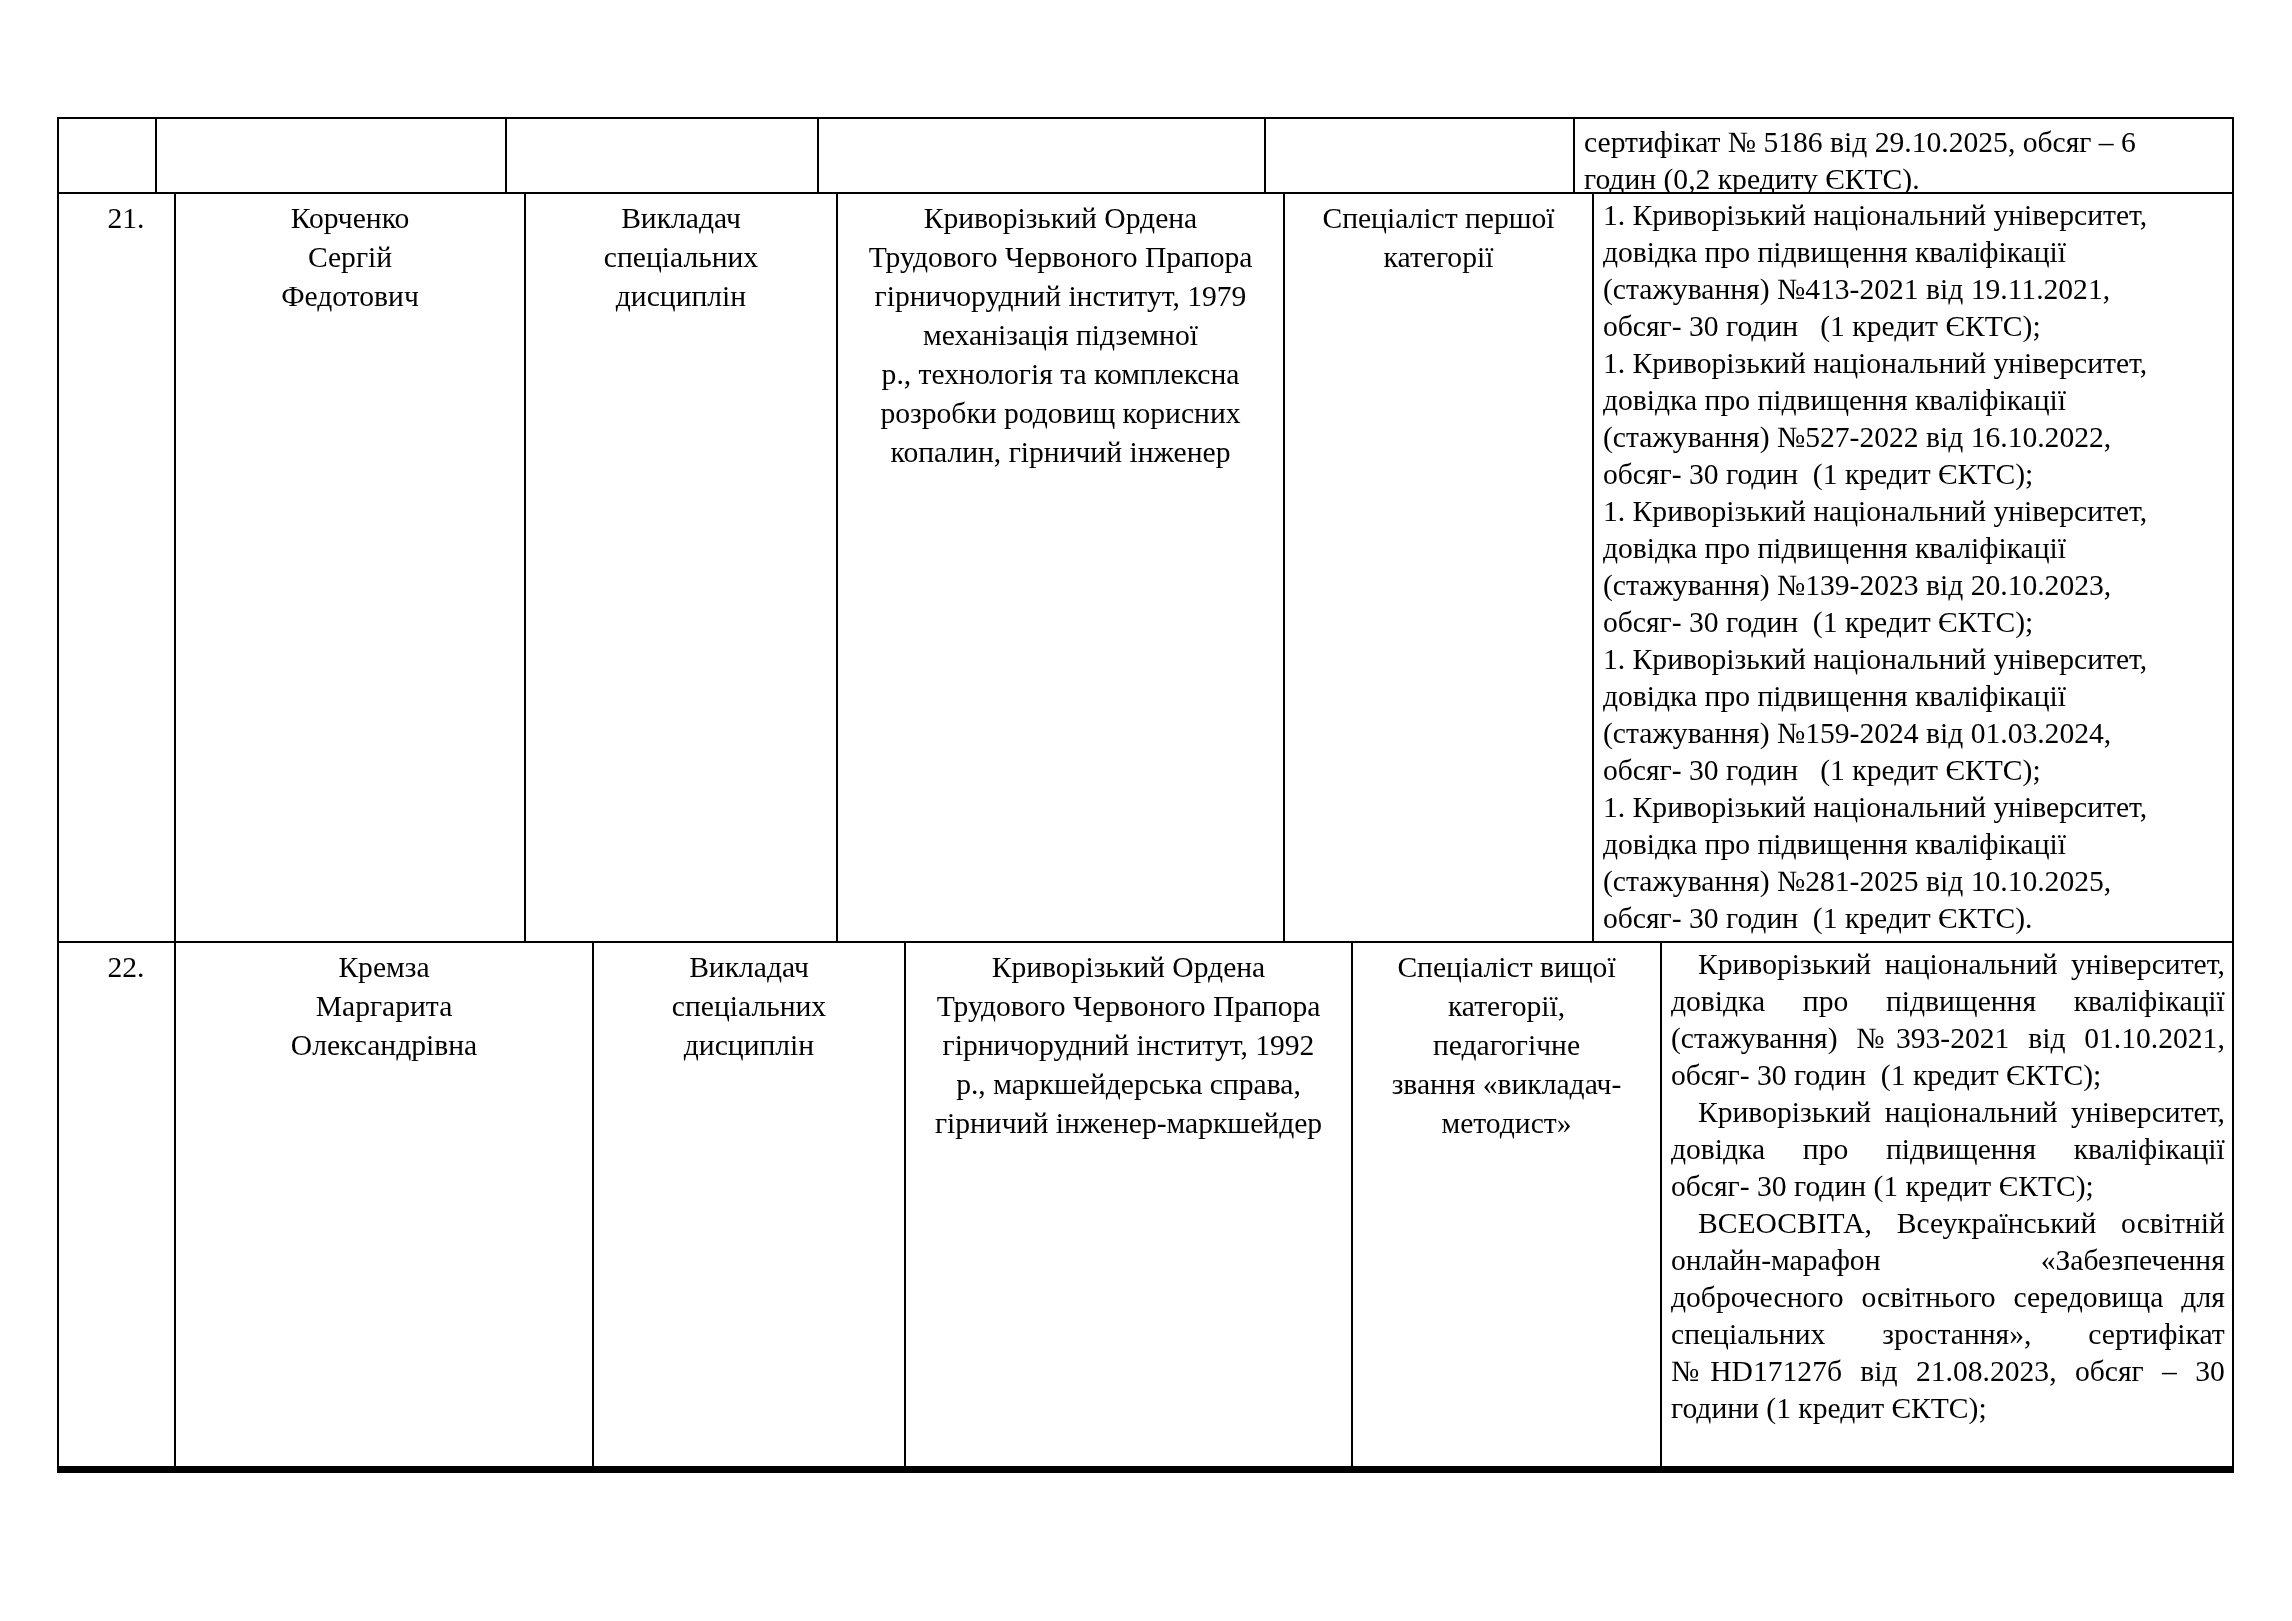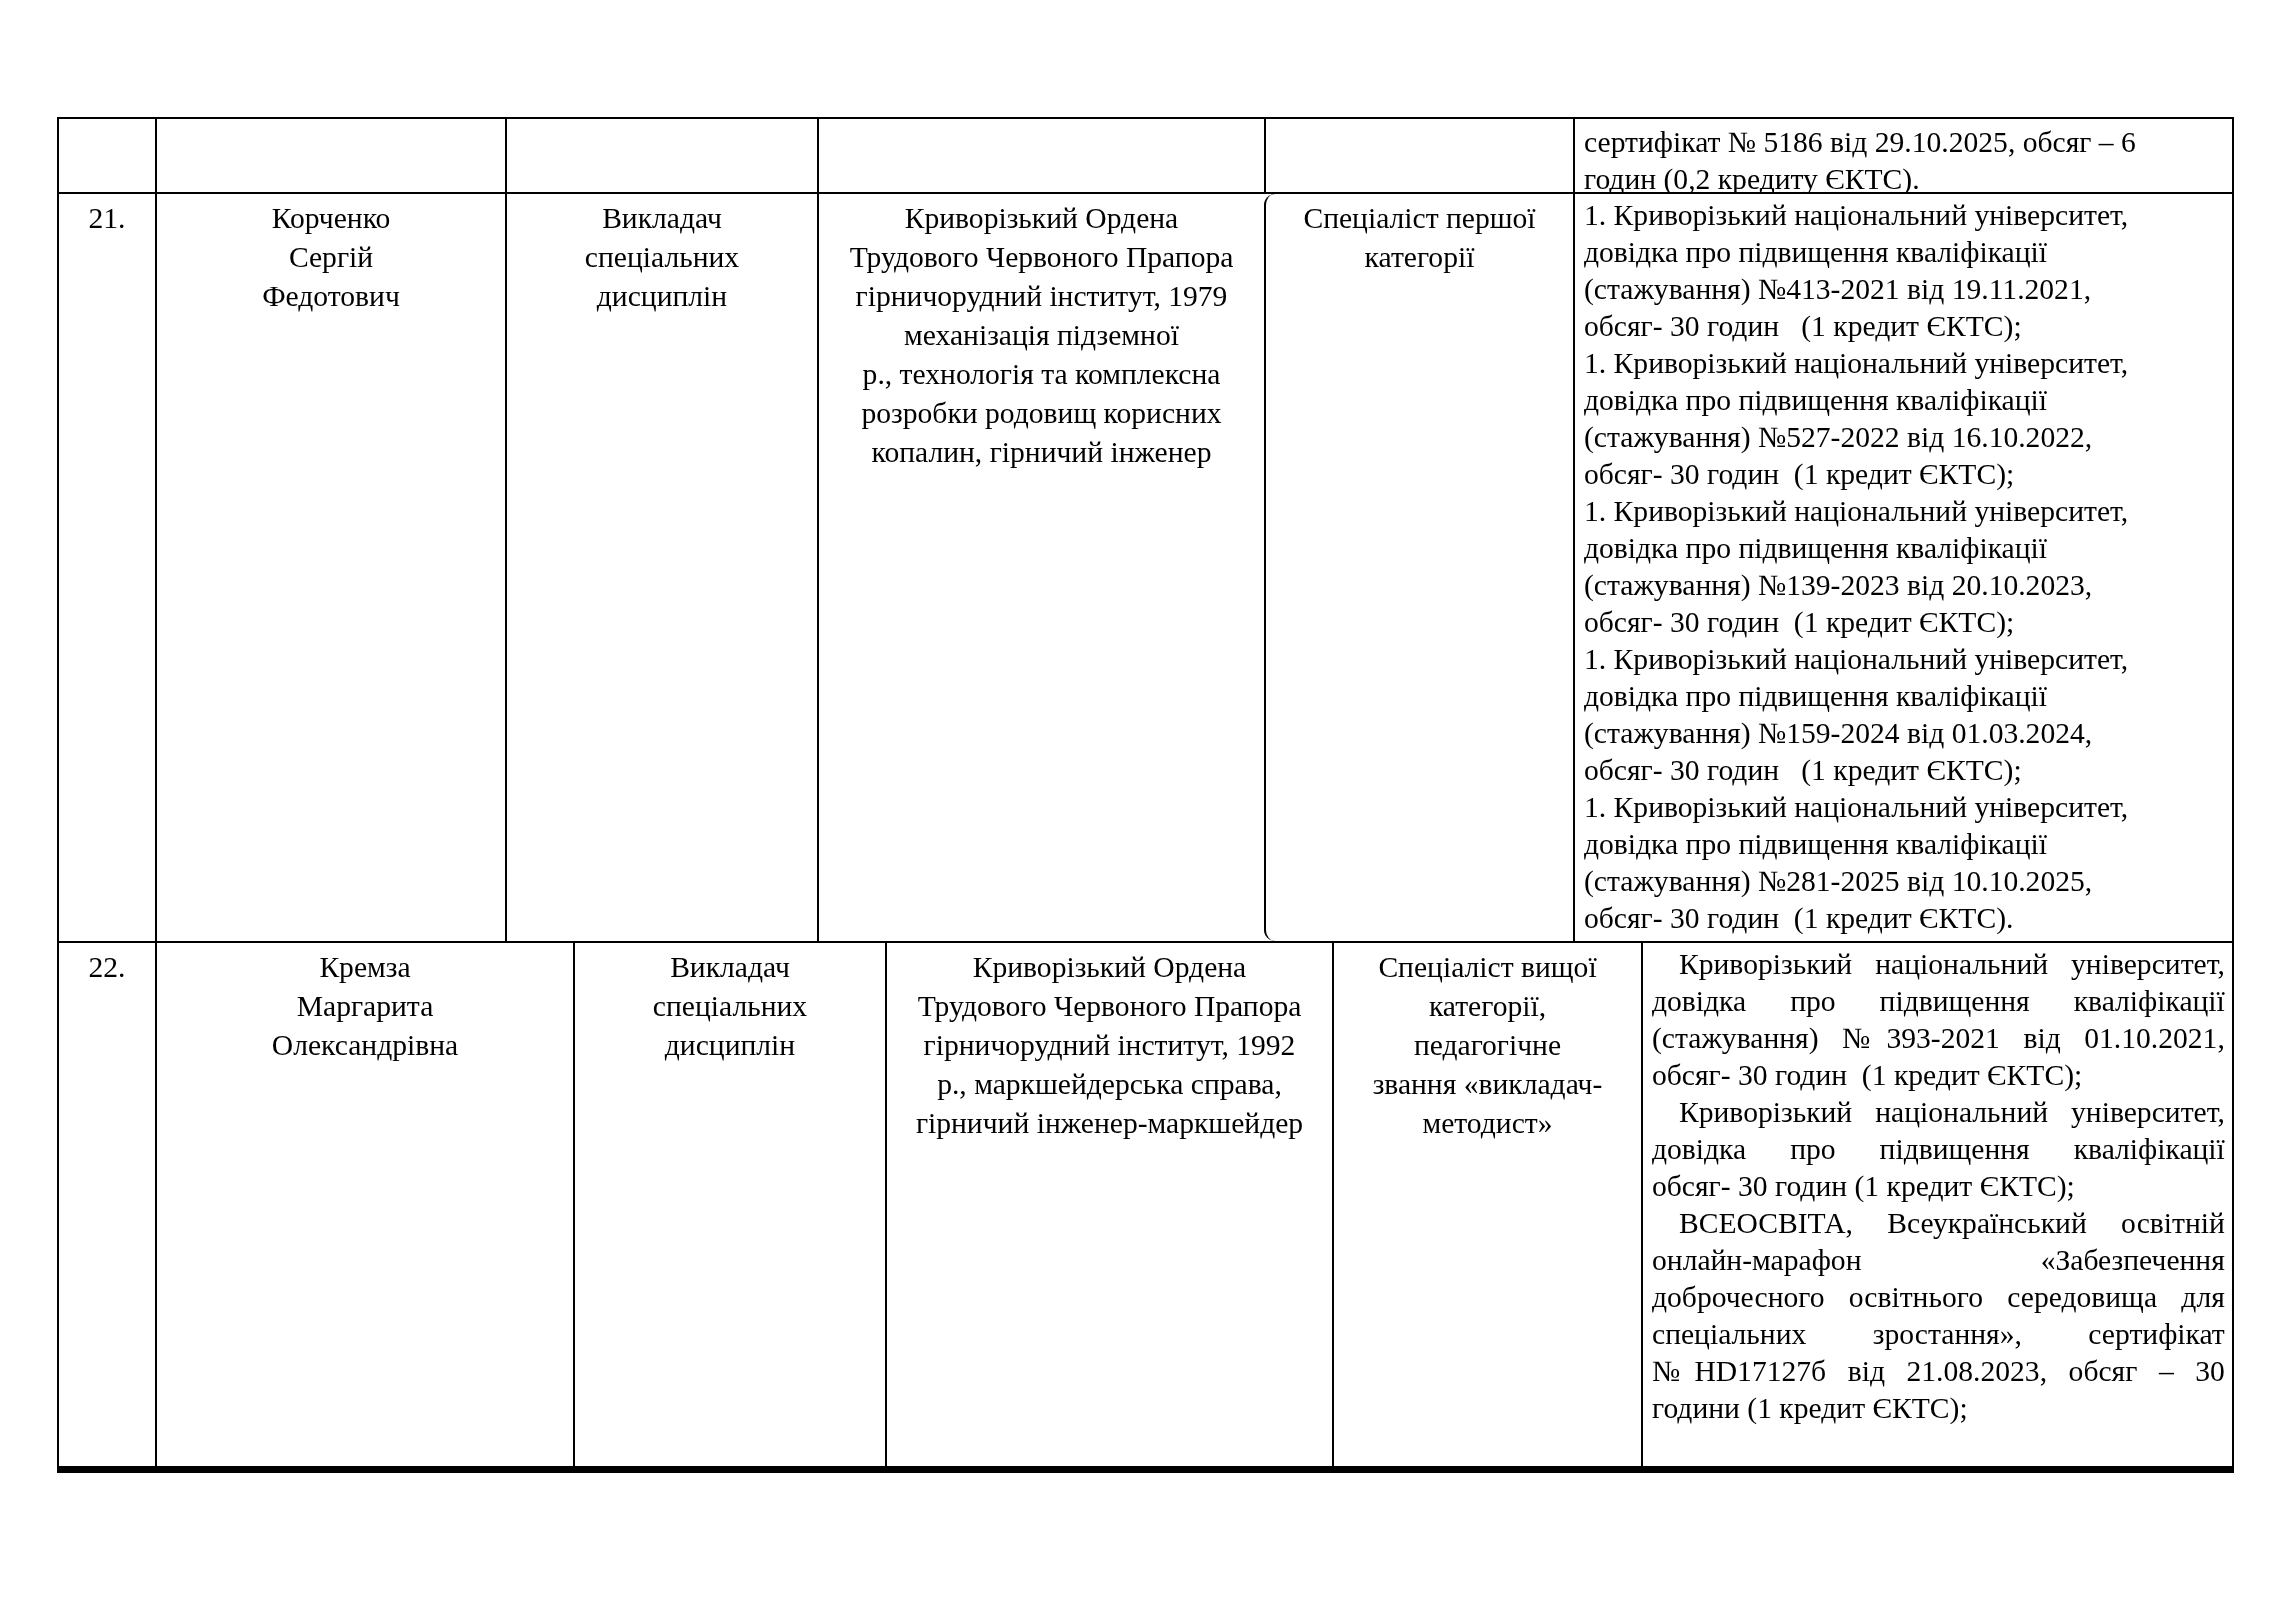--- a/index.html
+++ b/index.html
@@ -14,21 +14,21 @@
   }
   .doc-table {
     position:absolute;
     left:57px; top:117px;
     width:2173px;
     border:2.7px solid #000;
     border-bottom-width:7.2px;
     background:#fff;
   }
   .t-row { display:flex; }
-  .t-row + .t-row { border-top:2.7px solid #000; }
+  .t-row + .t-row { border-top:2.7px solid #000;padding-left:19px; }
   .t-cell {
     box-sizing:border-box;
     overflow:hidden;
     padding:5.4px 7.2px 0 7.2px;
     font-size:29.6px;
     line-height:39px;
     flex:0 0 auto;
   }
   .t-cell + .t-cell { border-left:2.7px solid #000; }
   .t-cell.c5 { line-height:37px; padding:2.7px 7.2px 0 9px; flex:1 1 auto; }
@@ -92,21 +92,21 @@
           <div class="para a-center">
             <div class="line first-line">Криворізький Ордена</div>
             <div class="line">Трудового Червоного Прапора</div>
             <div class="line">гірничорудний інститут, 1979</div>
             <div class="line">механізація підземної</div>
             <div class="line">р., технологія та комплексна</div>
             <div class="line">розробки родовищ корисних</div>
             <div class="line last-line">копалин, гірничий інженер</div>
           </div>
         </div>
-        <div class="t-cell c4" style="width: 309px; border-radius: 11px;">
+        <div class="t-cell c4" style="width: 309px;">
           <div class="para a-center">
             <div class="line first-line">Спеціаліст першої</div>
             <div class="line last-line">категорії</div>
           </div>
         </div>
         <div class="t-cell c5">
           <div class="para a-left">
             <div class="line first-line">1. Криворізький національний університет,</div>
             <div class="line">довідка про підвищення кваліфікації</div>
             <div class="line">(стажування) №413-2021 від 19.11.2021,</div>

